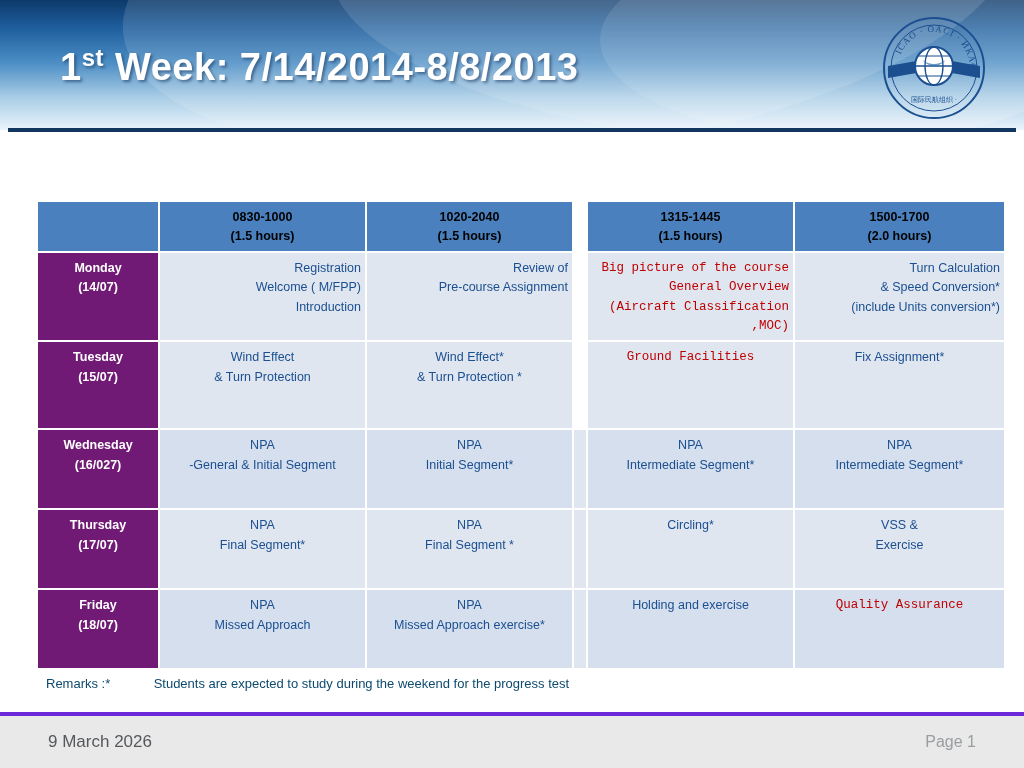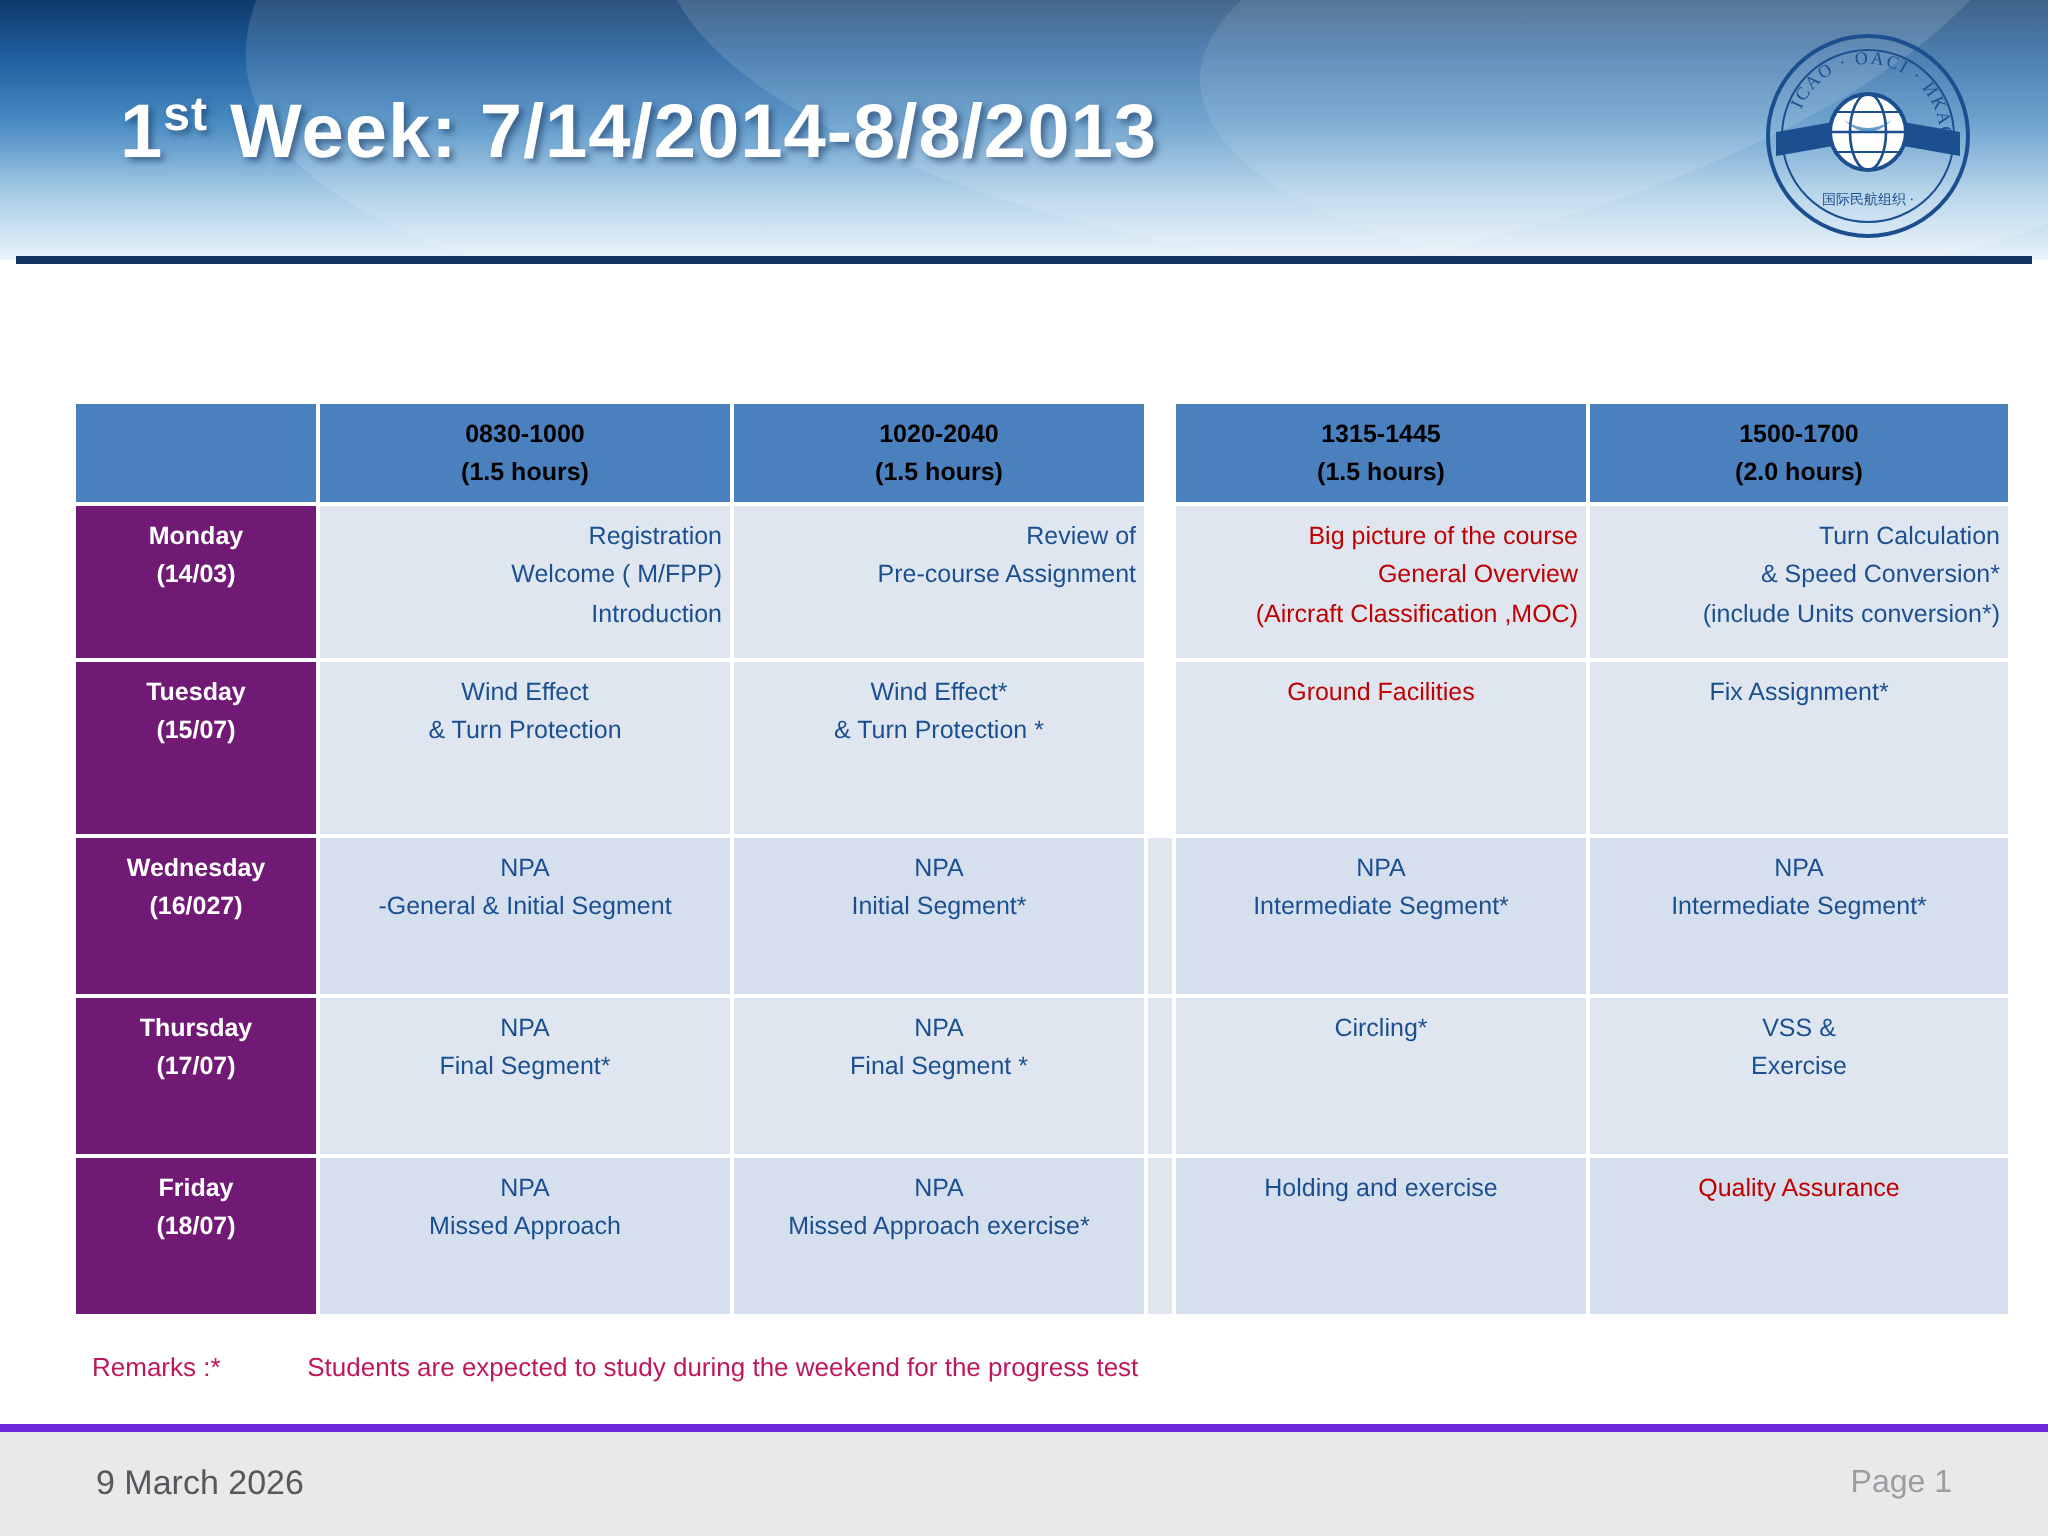--- a/index.html
+++ b/index.html
@@ -117,35 +117,35 @@
     padding-left: 16px;
     font-size: 12.5px;
   }
   .cell {
     background: #dfe6f0;
     color: #1b4f90;
   }
   .cell.alt { background: #d5dfee; }
   .gap-cell { background: transparent; }
   .gap-cell.filled { background: #dfe6f0; }
-  .red { color: #c00000; }
+  .red { color: #c00000; font-family: Liberation Mono, monospace; }
   .blue { color: #1b4f90; }
 
   .row1 td.cell, .row1 td.gap-cell.filled { height: 76px; text-align: right; }
   .row2 td.cell, .row2 td.gap-cell.filled { height: 86px; }
   .row3 td.cell, .row3 td.gap-cell.filled { height: 78px; }
   .row4 td.cell, .row4 td.gap-cell.filled { height: 78px; }
   .row5 td.cell, .row5 td.gap-cell.filled { height: 78px; }
 
   
   .remarks {
     position: absolute;
     left: 46px; top: 676px;
     font-size: 13px;
-    color: #be185d;
+    color: #0c4a6e;
     white-space: nowrap;
   }
   .remarks .rm-label { display: inline-block; width: 104px; }
 
   
   .footer {
     position: absolute;
     left: 0; bottom: 0;
     width: 1024px; height: 56px;
     background: #e9e9e9;
@@ -241,21 +241,21 @@
         </td>
         <td class="hdr-slot">
           <div>1500-1700</div>
           <div>(2.0 hours)</div>
         </td>
       </tr>
 
       <tr class="row1">
         <td class="day-cell">
           <div>Monday</div>
-          <div>(14/03)</div>
+          <div>(14/07)</div>
         </td>
         <td class="cell">
           <div class="blue">Registration</div>
           <div class="blue">Welcome ( M/FPP)</div>
           <div class="blue">Introduction</div>
         </td>
         <td class="cell">
           <div class="blue">Review of</div>
           <div class="blue">Pre-course  Assignment</div>
         </td>

